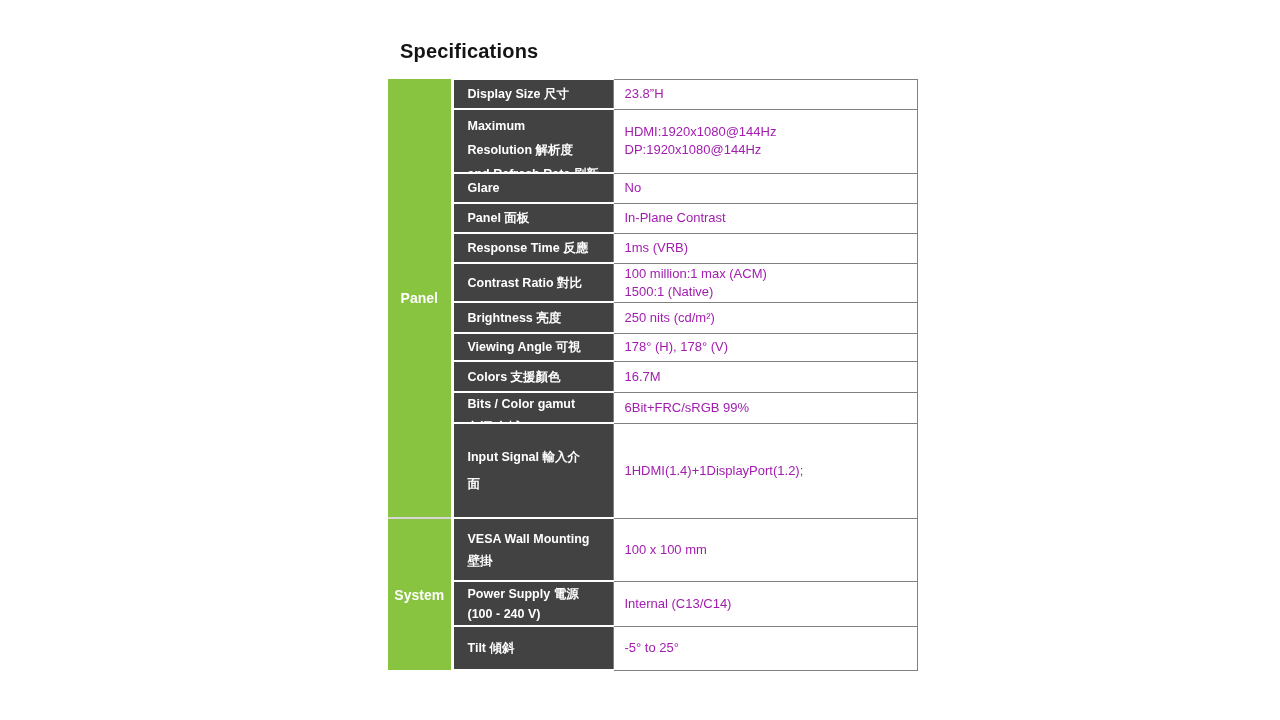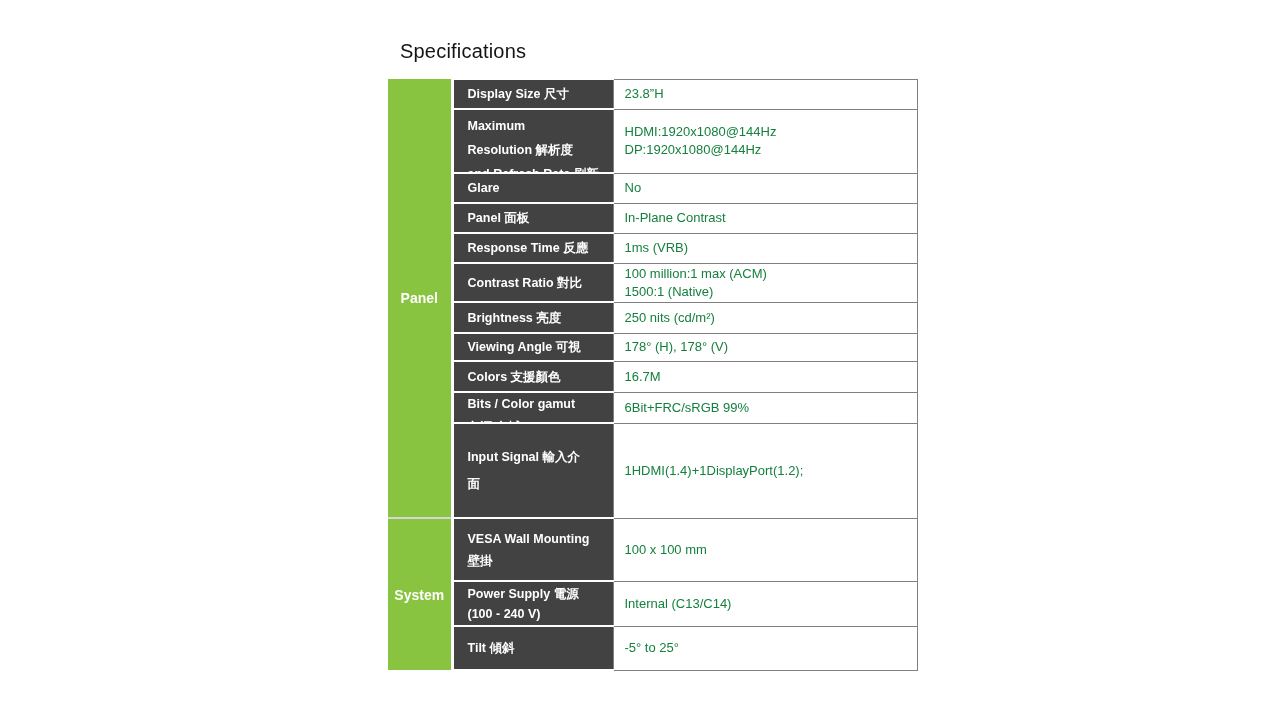--- a/index.html
+++ b/index.html
@@ -16,21 +16,21 @@
     width: 1280px;
     height: 720px;
     background: #ffffff;
     overflow: hidden;
   }
   .page-title {
     position: absolute;
     left: 400px;
     top: 40px;
     font-size: 20px;
-    font-weight: normal;
+    font-weight: bold;
     color: #141414;
     letter-spacing: 0.2px;
   }
   table.spec {
     position: absolute;
     left: 388px;
     top: 78px;
     border-collapse: collapse;
     table-layout: fixed;
     border-spacing: 0;
@@ -69,21 +69,21 @@
     overflow: hidden;
     display: flex;
     align-items: center;
   }
   
   td.val {
     background: #ffffff;
     border: 1px solid #808080;
   }
   .val-in {
-    color: #15803d;
+    color: #a21caf;
     font-size: 13px;
     line-height: 18px;
     padding: 0 6px 0 11px;
     white-space: pre-line;
     display: flex;
     align-items: center;
   }
 
   
   tr.r0  .cell-in { height: 28px; border-radius: 14px; }

